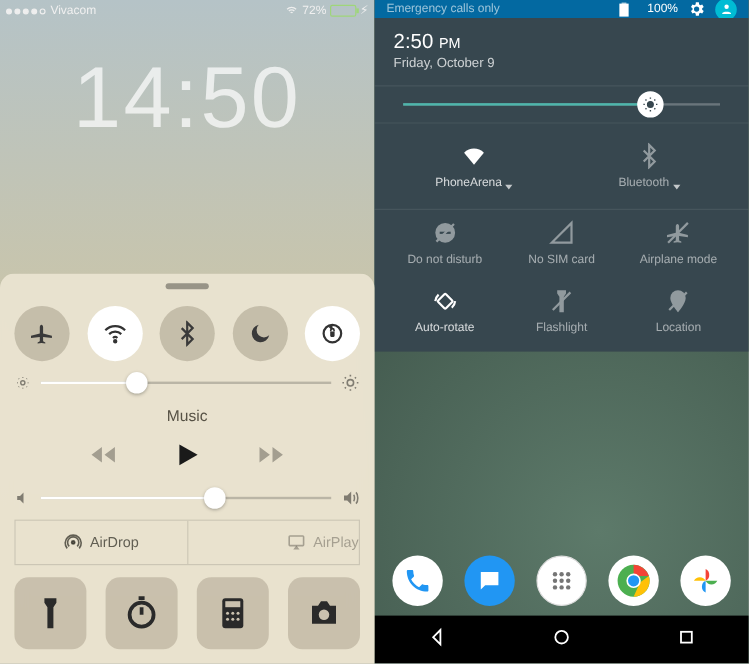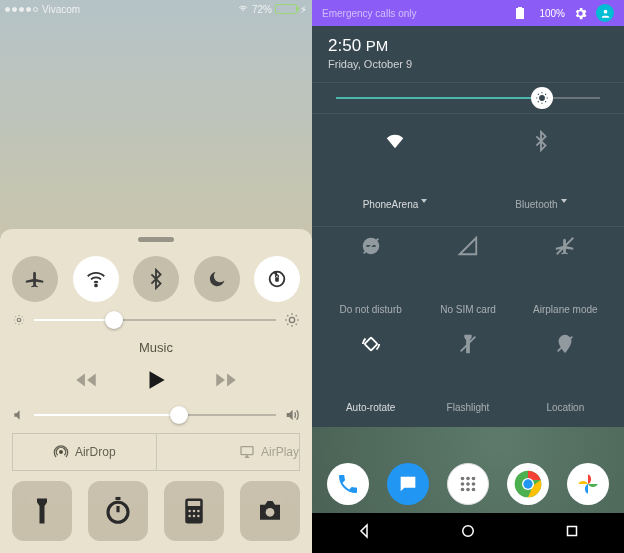--- a/index.html
+++ b/index.html
@@ -38,37 +38,37 @@
 .cc .playback .btn svg { width: 26px; height: 26px; }
 .cc .split { display:flex; border: 0.5px solid rgba(0,0,0,0.12); border-radius: 0; overflow:hidden; }
 .cc .split .half { flex:1; display:flex; align-items:center; justify-content:center; gap:6px; padding:10px 0; font-size:12px; color: rgba(40,38,30,0.7); }
 .cc .split .half.dim { color: rgba(40,38,30,0.35); border-left:0.5px solid rgba(0,0,0,0.12);justify-content:flex-end;}
 .cc .apps { display:flex; justify-content:space-between; }
 .cc .app { width:60px; height:60px; border-radius:12px; background: rgba(140,130,108,0.35); display:flex; align-items:center; justify-content:center; color:#2a2a2a;}
 .cc .app svg { width:30px; height:30px; }
 
 
 .android-bg { position:absolute; inset:0; background: radial-gradient(circle at 60% 80%, #5d7a6a, #2e4038); }
-.and-status { position:relative; height: 26px; display:flex; align-items:center; justify-content:space-between; padding: 0 10px; font-size:10px; color: rgba(255,255,255,0.6); background:#8b5cf6;}
+.and-status { position:relative; height: 15px; display:flex; align-items:center; justify-content:space-between; padding: 0 10px; font-size:10px; color: rgba(255,255,255,0.6); background:#0369a1;}
 .and-status .right { display:flex; align-items:center; gap:8px; }
 .and-status .batt { display:inline-flex; align-items:center; gap:15px; color:#fff;}
 .and-status .avatar { width:18px; height:18px; border-radius:50%; background:#00bcd4; display:flex; align-items:center; justify-content:center;}
 .and-panel { position:relative; background:#37474f; color:#fff; }
 .and-head { padding: 10px 16px 12px 16px; }
 .and-time { font-size: 17px; font-weight:400; }
-.and-time .ampm { font-size:15px; }
+.and-time .ampm { font-size:12px; }
 .and-date { font-size: 11px; color: rgba(255,255,255,0.75); margin-top:2px;}
 .and-bslider { padding: 14px 24px; border-top: 0.5px solid rgba(255,255,255,0.08); border-bottom: 0.5px solid rgba(255,255,255,0.08);}
 .and-bslider .track { height:2px; background: rgba(255,255,255,0.25); position:relative;}
 .and-bslider .track .fill { position:absolute; left:0; top:0; bottom:0; background:#4db6ac;}
 .and-bslider .track .knob { position:absolute; top:-10px; width:22px; height:22px; background:#fff; border-radius:50%; transform:translateX(-50%); display:flex;align-items:center;justify-content:center;}
 .and-tiles { display:grid; grid-template-columns: repeat(3, 1fr); padding: 8px 10px 14px 10px; row-gap: 18px; }
 .and-tiles.top2 { grid-template-columns: repeat(2, 1fr); border-bottom:0.5px solid rgba(255,255,255,0.08); padding: 16px 10px;}
 .and-tile { display:flex; flex-direction:column; align-items:center; gap:6px; }
-.and-tile .lbl { font-size:10px; color: rgba(255,255,255,0.8); display:flex; align-items:flex-start; gap:3px;margin-top:41px;}
+.and-tile .lbl { font-size:10px; color: rgba(255,255,255,0.8); display:flex; align-items:flex-end; gap:3px;}
 .and-tile svg { width:22px; height:22px; }
 .and-tile.muted svg { opacity:0.45; }
 .and-tile.muted .lbl { color: rgba(255,255,255,0.55);}
 .caret-dn { width:0;height:0;border-left:3px solid transparent;border-right:3px solid transparent;border-top:4px solid rgba(255,255,255,0.7);}
 
 
 .and-bottom { position:absolute; bottom:0; left:0; right:0; }
 .and-dock { display:flex; justify-content:space-around; padding: 8px 6px; }
 .and-appicon { width:42px; height:42px; border-radius:50%; display:flex; align-items:center; justify-content:center; }
 .and-nav { height:40px; background:#000; display:flex; justify-content:space-around; align-items:center; }
@@ -92,20 +92,21 @@
           <path d="M3 9c5-5 13-5 18 0"></path>
           <path d="M6.5 12.5c3-3 8-3 11 0"></path>
           <path d="M10 16c1.2-1.2 2.8-1.2 4 0"></path>
         </svg>
       <span>72%</span>
       <span class="batt"><span class="fill"></span></span>
       <span>⚡︎</span>
     </span>
   </div>
 
+  <div class="ios-clock">14:50</div>
 
   <div class="cc">
     <div class="grab"></div>
 
     <div class="row">
       <div class="toggle">
         <svg viewBox="0 0 24 24" fill="#3a3a3a">
             <path d="M21 14l-8-2V6c0-1-.7-2-1.5-2S10 5 10 6v6l-8 2v2l8-1v4l-2 1v1l3.5-.5L15 21v-1l-2-1v-4l8 1z"></path>
           </svg>
       </div>

